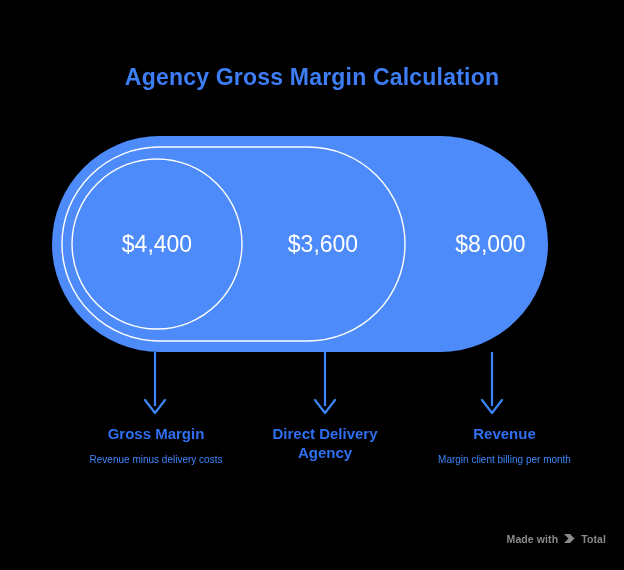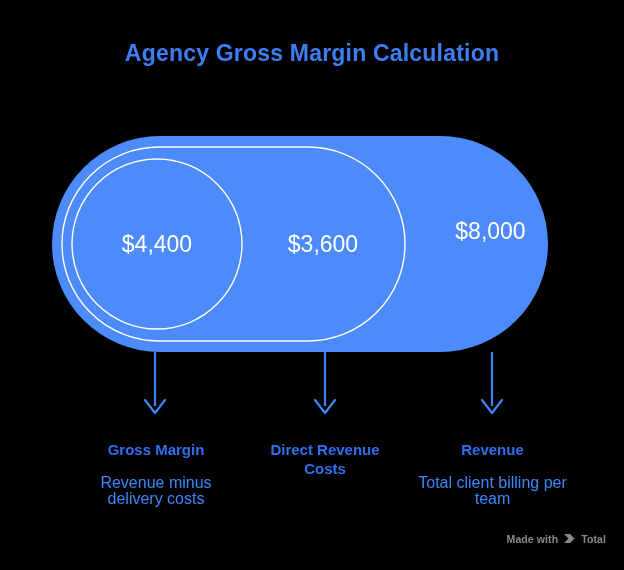--- a/index.html
+++ b/index.html
@@ -22,21 +22,21 @@
     top: 0;
     width: 624px;
     height: 570px;
     background: #000000;
   }
 
   
   .chart-title {
     position: absolute;
     left: 0;
-    top: 40px;
+    top: 64px;
     width: 624px;
     text-align: center;
     font-size: 23px;
     font-weight: bold;
     color: #3d7ef6;
     letter-spacing: 0.2px;
     white-space: nowrap;
   }
 
   
@@ -52,45 +52,45 @@
   .value-label {
     position: absolute;
     font-size: 23px;
     font-weight: normal;
     color: #ffffff;
     text-align: center;
     white-space: nowrap;
   }
   .value-gross   { left: 72px;  top: 231px; width: 170px; }
   .value-costs   { left: 243px; top: 231px; width: 160px; }
-  .value-revenue { left: 408px; top: 218px; width: 165px; }
+  .value-revenue { left: 408px; top: 231px; width: 165px; }
 
   
   .legend-block {
     position: absolute;
     text-align: center;
   }
   .legend-heading {
     font-size: 15px;
     font-weight: bold;
     color: #2f6ff0;
     line-height: 19px;
-    margin: 16px;
+    margin: 0;
   }
   .legend-desc {
-    font-size: 16px;
+    font-size: 10px;
     font-weight: normal;
     color: #3d86f8;
     line-height: 16px;
     margin: 0;
     margin-top: 9px;
   }
   .legend-gross   { left: 75px;  top: 424px; width: 162px; }
   .legend-costs   { left: 249px; top: 424px; width: 152px; }
-  .legend-revenue { left: 410px; top: 424px; width: 165px; }
+  .legend-revenue { left: 422px; top: 424px; width: 165px; }
 
   
   .watermark {
     position: absolute;
     right: 18px;
     top: 533px;
     display: flex;
     align-items: flex-start;
     gap: 5px;
     color: #8a8a8a;
@@ -137,26 +137,26 @@
   <div class="value-label value-gross">$4,400</div>
   <div class="value-label value-costs">$3,600</div>
   <div class="value-label value-revenue">$8,000</div>
 
   <div class="legend-block legend-gross">
     <p class="legend-heading">Gross Margin</p>
     <p class="legend-desc">Revenue minus delivery costs</p>
   </div>
 
   <div class="legend-block legend-costs">
-    <p class="legend-heading">Direct Revenue Costs</p>
+    <p class="legend-heading">Direct Delivery Agency</p>
   </div>
 
   <div class="legend-block legend-revenue">
     <p class="legend-heading">Revenue</p>
-    <p class="legend-desc">Total client billing per team</p>
+    <p class="legend-desc">Margin client billing per month</p>
   </div>
 
   <div class="watermark">
     <span>Made with</span>
     <span class="watermark-mark">
       <svg width="13" height="11" viewBox="0 0 13 11">
         <path d="M1 1 L7 1 L11.5 5.5 L7 10 L1 10 L5.5 5.5 Z" fill="#8a8a8a"></path>
       </svg>
     </span>
     <span>Total</span>

